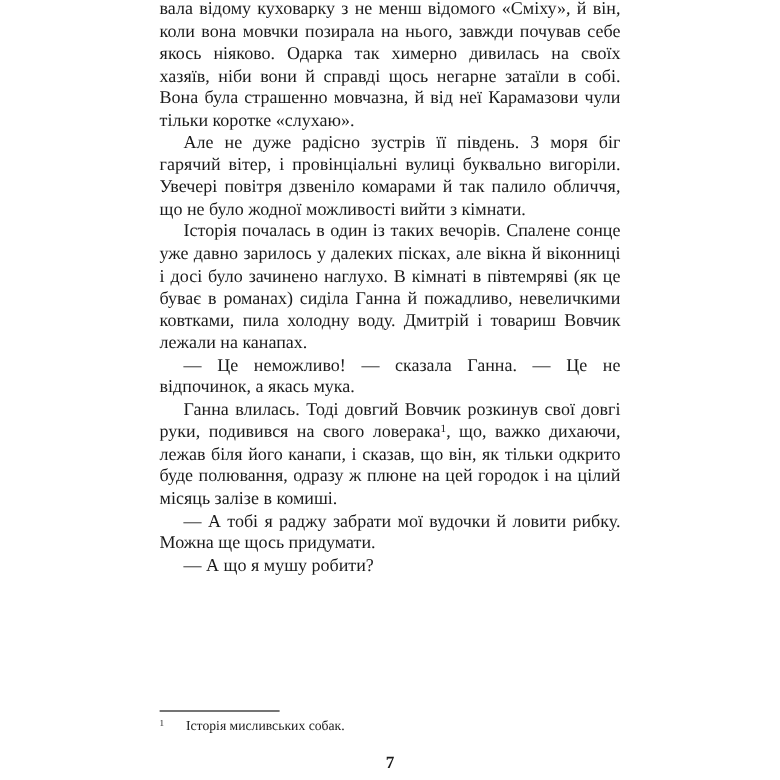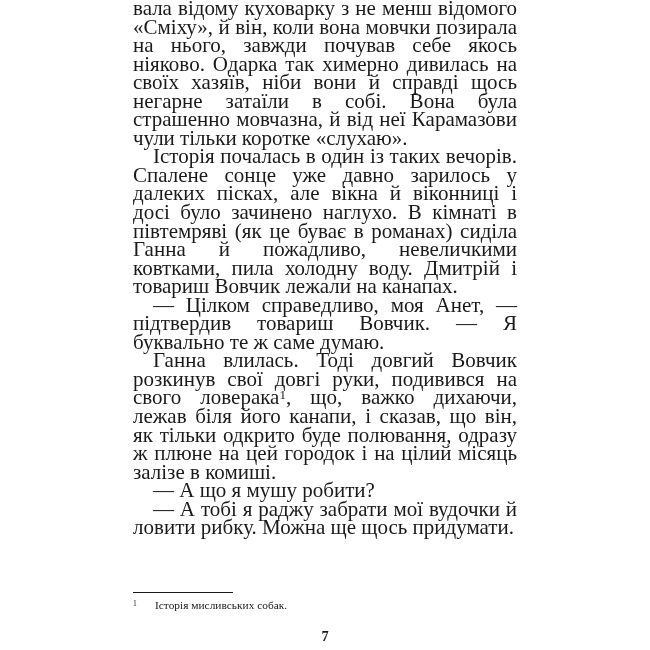--- a/index.html
+++ b/index.html
@@ -24,21 +24,21 @@
 
   .text-column {
     position: absolute;
     left: 133px;
     top: -1px;
     width: 384px;
   }
 
   .para {
     margin: 0;
-    font-size: 21px;
+    font-size: 15px;
     line-height: 18.55px;
     text-align: justify;
     text-justify: inter-word;
     hyphens: manual;
     -webkit-hyphens: manual;
     text-indent: 20px;
   }
 
   .para.cont {
     text-indent: 0;
@@ -99,25 +99,26 @@
     color: #1a1a1a;
   }
 </style>
 </head>
 <body>
 
 <div class="page">
 
   <div class="text-column">
     <p class="para cont">вала відому куховарку з не менш відомого «Сміху», й він, коли вона мовчки позирала на нього, завжди почував себе якось ніяково. Одарка так химерно дивилась на своїх хазяїв, ніби вони й справді щось негарне затаїли в собі. Вона була страшенно мовчазна, й від неї Карамазови чули тільки коротке «слухаю».</p>
+    <p class="para">Але не дуже радісно зустрів її південь. З моря біг гарячий вітер, і провінціальні вулиці буквально вигоріли. Увечері повітря дзвеніло комарами й так палило обличчя, що не було жодної можливості вийти з кімнати.</p>
     <p class="para">Історія почалась в один із таких вечорів. Спалене сонце уже давно зарилось у далеких пісках, але вікна й віконниці і досі було зачинено наглухо. В кімнаті в півтемряві (як це буває в романах) сиділа Ганна й пожадливо, невеличкими ковтками, пила холодну воду. Дмитрій і товариш Вовчик лежали на канапах.</p>
-    <p class="para">— Цілком справедливо, моя Анет, — підтвердив товариш Вовчик. — Я буквально те ж саме думаю.</p>
+    <p class="para">— Це неможливо! — сказала Ганна. — Це не відпочинок, а якась мука.</p>
     <p class="para"><span>Ганна влилась. Тоді довгий Вовчик розкинув свої довгі руки, подивився на свого ловерака</span><sup>1</sup><span>, що, важко дихаючи, лежав біля його канапи, і сказав, що він, як тільки одкрито буде полювання, одразу ж плюне на цей городок і на цілий місяць залізе в комиші.</span></p>
+    <p class="para">— А тобі я раджу забрати мої вудочки й ловити рибку. Можна ще щось придумати.</p>
     <p class="para">— А що я мушу робити?</p>
-    <p class="para">— А тобі я раджу забрати мої вудочки й ловити рибку. Можна ще щось придумати.</p>
   </div>
 
   <div class="footnote-area">
     <div class="footnote-rule"></div>
     <p class="footnote">
       <span class="footnote-marker">1</span>
       <span class="footnote-text">Історія мисливських собак.</span>
     </p>
   </div>
 

